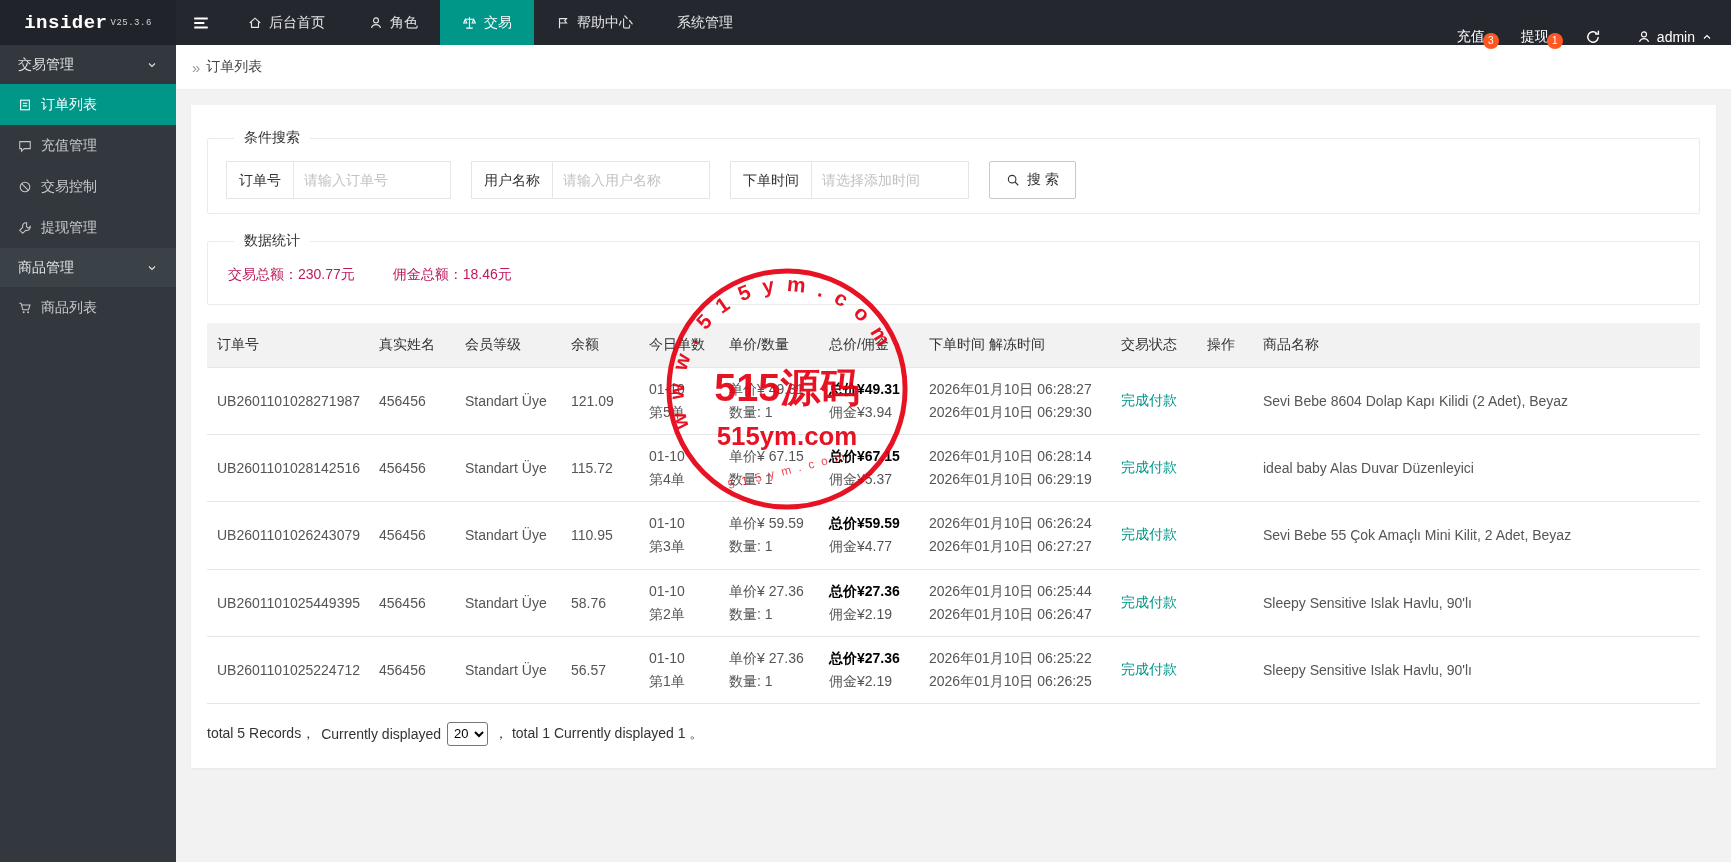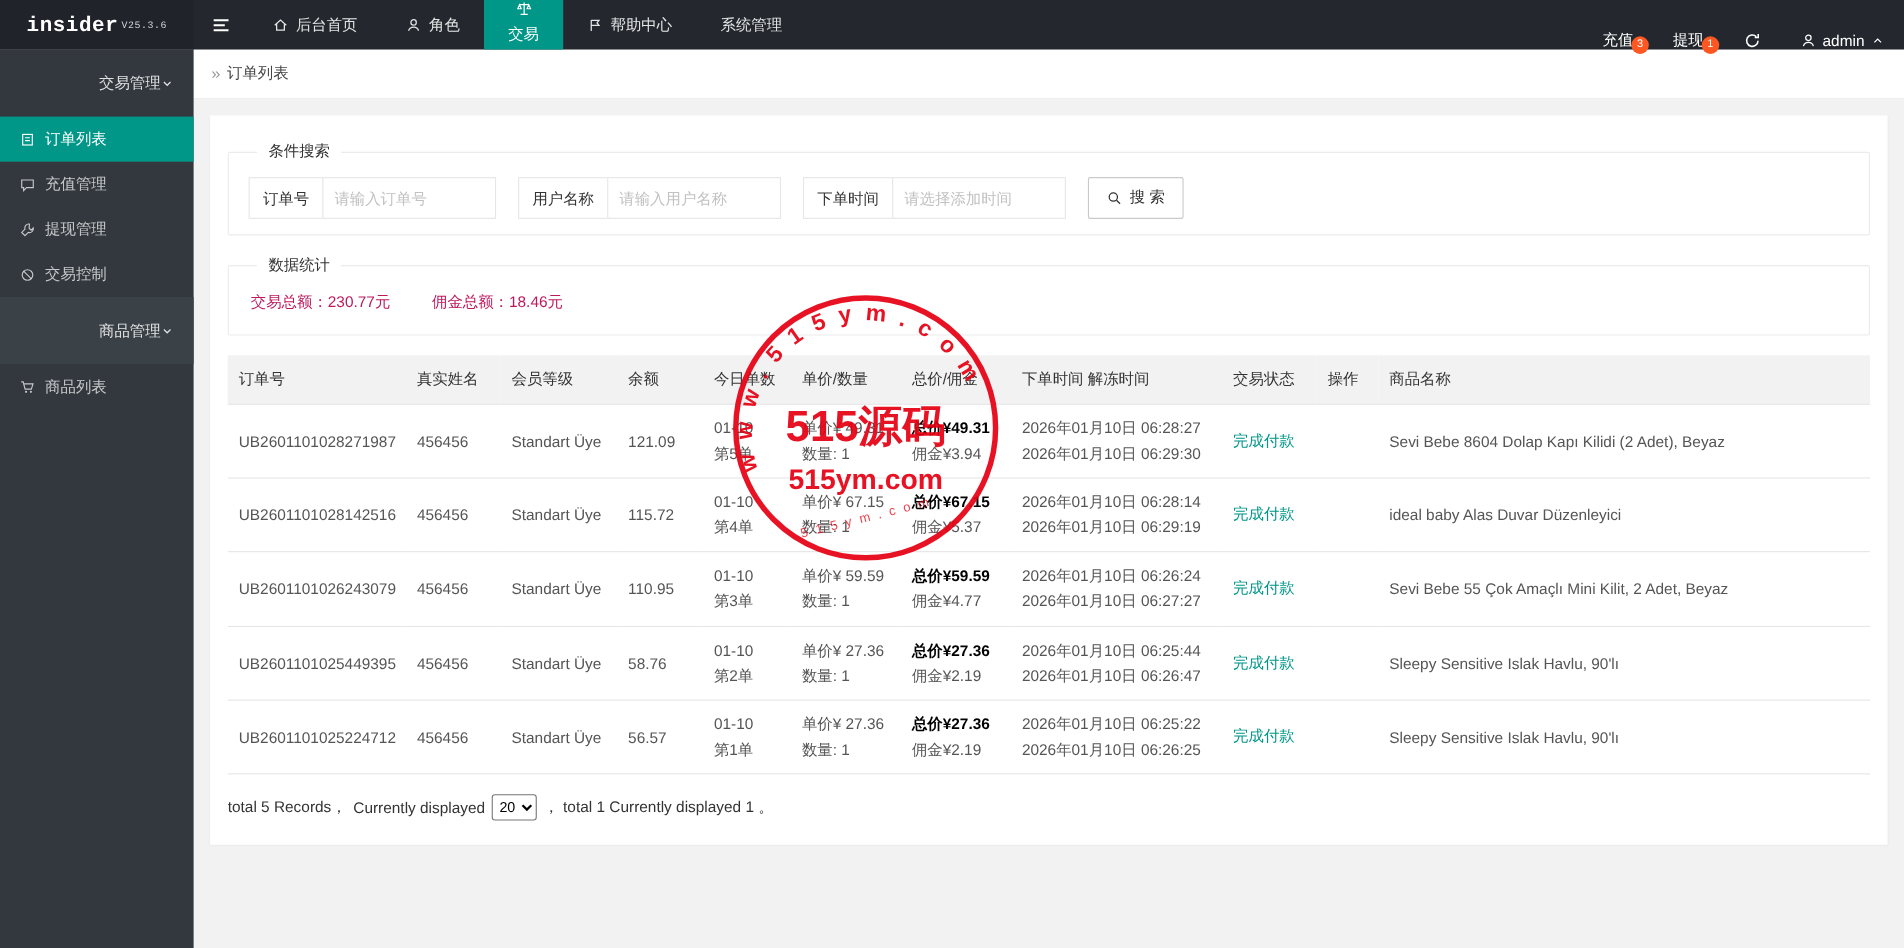--- a/index.html
+++ b/index.html
@@ -23,36 +23,36 @@
     width:176px; background:#20242a; display:flex; align-items:center; justify-content:center;
     font-size:19px; font-weight:bold; color:#fff; letter-spacing:0.5px;font-family:Liberation Mono, monospace;
   }
   .logo sup { font-size:9px; font-weight:normal; margin-left:3px; color:#cfd3d8; }
   .menu-toggle { width:50px; display:flex; align-items:center; justify-content:center; cursor:pointer; }
   .topnav { display:flex; align-items:stretch; }
   .topnav-item {
     display:flex; align-items:center; gap:7px; padding:0 22px; cursor:pointer;
     color:rgba(255,255,255,.88); font-size:14px;
   }
-  .topnav-item.active { background:#009688; color:#fff;flex-direction:column; }
+  .topnav-item.active { background:#009688; color:#fff; }
   .topbar-right { margin-left:auto; display:flex; align-items:stretch; }
   .top-btn {
     position:relative; display:flex; align-items:center; padding:0 18px; cursor:pointer;
     color:#fff; font-size:14px; gap:6px;margin-top:28px;
   }
   .badge {
     position:absolute; top:5px; right:4px; min-width:16px; height:16px; border-radius:8px;
     background:#ff5722; color:#fff; font-size:10px; line-height:16px; text-align:center; padding:0 4px;
   }
 
   
   .sidebar { position:absolute; top:45px; left:0; bottom:0; width:176px; background:#32383e; z-index:10; }
   .side-group {
-    height:61px; display:flex; align-items:center; justify-content:flex-end;
-    padding:0 18px; color:rgba(255,255,255,.85); cursor:pointer; font-size:14px;
+    height:39px; display:flex; align-items:center; justify-content:space-between;
+    padding:0 18px; color:rgba(255,255,255,.85); cursor:pointer; font-size:14px;gap:11px;
   }
   .side-group.alt { background:#3a4147; }
   .side-item {
     height:41px; display:flex; align-items:center; gap:9px; padding:0 18px;
     color:rgba(255,255,255,.72); cursor:pointer; font-size:14px;
   }
   .side-item.active { background:#009688; color:#fff; }
 
   
   .main { position:absolute; top:45px; left:176px; right:0; bottom:0; background:#f2f2f2; overflow:hidden; }
@@ -203,30 +203,30 @@
     <span>订单列表</span>
   </div>
   <div class="side-item">
     <svg class="i" width="14" height="14" viewBox="0 0 16 16">
         <path d="M2 3h12v8H7l-3 3v-3H2z" stroke="currentColor" stroke-width="1.2" fill="none"></path>
       </svg>
     <span>充值管理</span>
   </div>
   <div class="side-item">
     <svg class="i" width="14" height="14" viewBox="0 0 16 16">
-        <path d="M10 2a4 4 0 0 0-4.6 5.2L2 10.6 5.4 14l3.4-3.4A4 4 0 0 0 14 6l-2.3 2.3-2-2z" stroke="currentColor" stroke-width="1.2" fill="none"></path>
-      </svg>
-    <span>提现管理</span>
+        <circle cx="8" cy="8" r="5.5" stroke="currentColor" stroke-width="1.2" fill="none"></circle>
+        <path d="M4.2 4.2l7.6 7.6" stroke="currentColor" stroke-width="1.2"></path>
+      </svg>
+    <span>交易控制</span>
   </div>
   <div class="side-item">
     <svg class="i" width="14" height="14" viewBox="0 0 16 16">
-        <circle cx="8" cy="8" r="5.5" stroke="currentColor" stroke-width="1.2" fill="none"></circle>
-        <path d="M4.2 4.2l7.6 7.6" stroke="currentColor" stroke-width="1.2"></path>
-      </svg>
-    <span>交易控制</span>
+        <path d="M10 2a4 4 0 0 0-4.6 5.2L2 10.6 5.4 14l3.4-3.4A4 4 0 0 0 14 6l-2.3 2.3-2-2z" stroke="currentColor" stroke-width="1.2" fill="none"></path>
+      </svg>
+    <span>提现管理</span>
   </div>
   <div class="side-group alt">
     <span>商品管理</span>
     <svg class="i" width="12" height="12" viewBox="0 0 16 16">
         <path d="M4 6l4 4 4-4" stroke="currentColor" stroke-width="1.5" fill="none"></path>
       </svg>
   </div>
   <div class="side-item">
     <svg class="i" width="14" height="14" viewBox="0 0 16 16">
         <path d="M1.5 2.5h2l2 7.5h6.5l1.7-5.5H4.5" stroke="currentColor" stroke-width="1.2" fill="none"></path>

